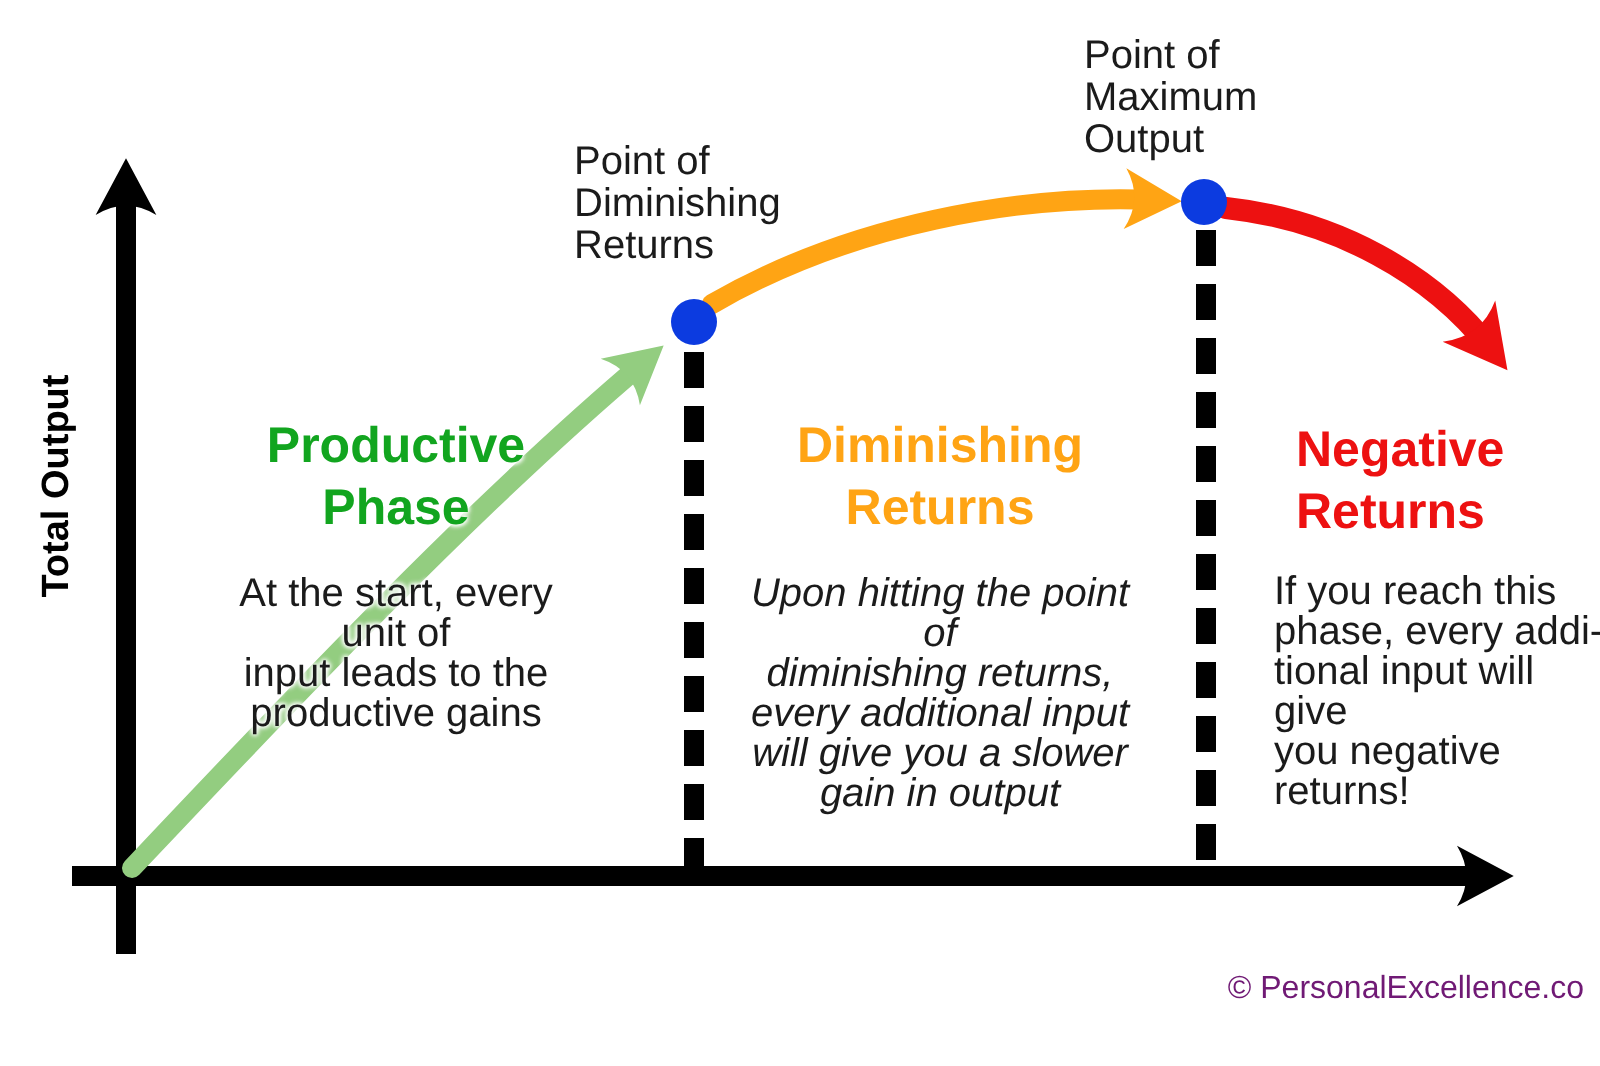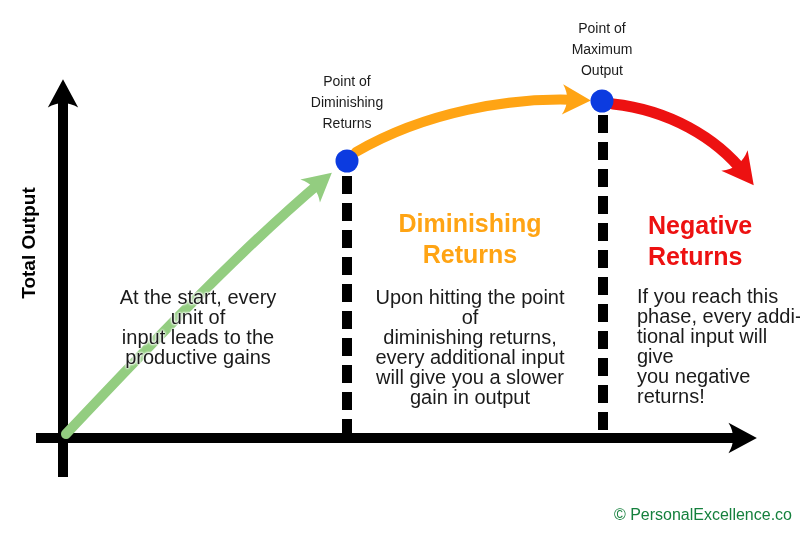--- a/index.html
+++ b/index.html
@@ -11,38 +11,38 @@
     font-family: "Liberation Sans", sans-serif;
     overflow: hidden;
   }
   svg.plot { position:absolute; left:0; top:0; }
   .txt {
     position: absolute;
     color: #1b1b1b;
     white-space: pre-line;
     text-shadow: 0 0 2px #fff, 0 0 2px #fff, 0 0 3px #fff, 0 0 3px #fff;
   }
-  .point-label { font-size:14px; line-height:21px; text-align:center; }
+  .point-label { font-size:20px; line-height:21px; }
   .phase-title { font-weight:bold; font-size:25px; line-height:31px; letter-spacing:0; }
   .title-productive  { left:118px; top:208px; width:160px; text-align:center; color:var(--productive-green,#12A51F); }
   .title-diminishing { left:385px; top:208px; width:170px; text-align:center; color:var(--orange,#FFA414); }
   .title-negative    { left:637px; top:210px; width:160px; text-align:left;  color:var(--red,#ED1111);margin-left:11px; }
   .phase-desc { font-size:20px; line-height:20px; }
   .desc-productive  { left:103px; top:287px; width:190px; text-align:center; }
-  .desc-diminishing { left:370px; top:287px; width:200px; text-align:center; }
+  .desc-diminishing { left:370px; top:287px; width:200px; text-align:center;font-style:italic; }
   .desc-negative    { left:637px; top:286px; width:170px; text-align:left; }
   .label-dim-point { left:287px; top:71px; width:120px; }
   .label-max-point { left:542px; top:18px; width:120px; }
   .axis-label { font-weight:bold; font-size:19px; color:#000; text-shadow:none; }
   .y-axis-label {
     left:-41px; top:231px; width:140px; height:24px; line-height:24px;
     text-align:center; transform: rotate(-90deg);
   }
   .x-axis-label { right:24px; top:459px; text-align:right; }
-  .credit { right:8px; top:506px; font-size:16px; color:#15803d; text-shadow:none; }
+  .credit { right:8px; top:486px; font-size:16px; color:#701a75; text-shadow:none; }
 </style>
 </head>
 <body>
 
 <div class="canvas">
 
   <svg class="plot" width="800" height="533" viewBox="0 0 800 533">
     <defs>
       <marker id="ah-black" viewBox="0 0 10 10" refX="5.5" refY="5" markerWidth="3.3" markerHeight="3.3" markerUnits="strokeWidth" orient="auto">
         <path d="M0.8,0.4 L9.4,5 L0.8,9.6 Q3.6,5 0.8,0.4 Z" fill="#000"></path>
@@ -72,20 +72,22 @@
     <circle cx="602" cy="101" r="11.5" style="fill:var(--point-blue,#0C3BE0)"></circle>
   </svg>
 
   <div class="txt point-label label-dim-point">Point of
 Diminishing
 Returns</div>
   <div class="txt point-label label-max-point">Point of
 Maximum
 Output</div>
 
+  <div class="txt phase-title title-productive">Productive
+Phase</div>
   <div class="txt phase-title title-diminishing">Diminishing
 Returns</div>
   <div class="txt phase-title title-negative">Negative
 Returns</div>
 
   <div class="txt phase-desc desc-productive">At the start, every unit of
 input leads to the
 productive gains</div>
   <div class="txt phase-desc desc-diminishing">Upon hitting the point of
 diminishing returns,

